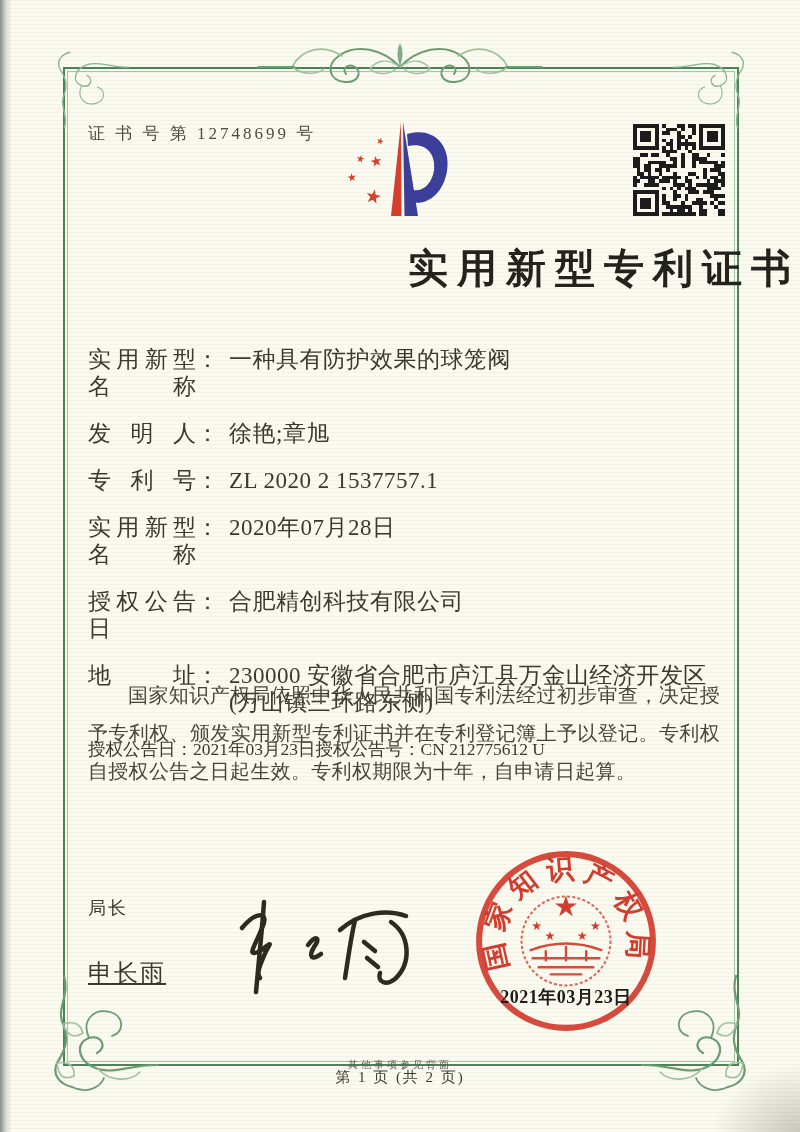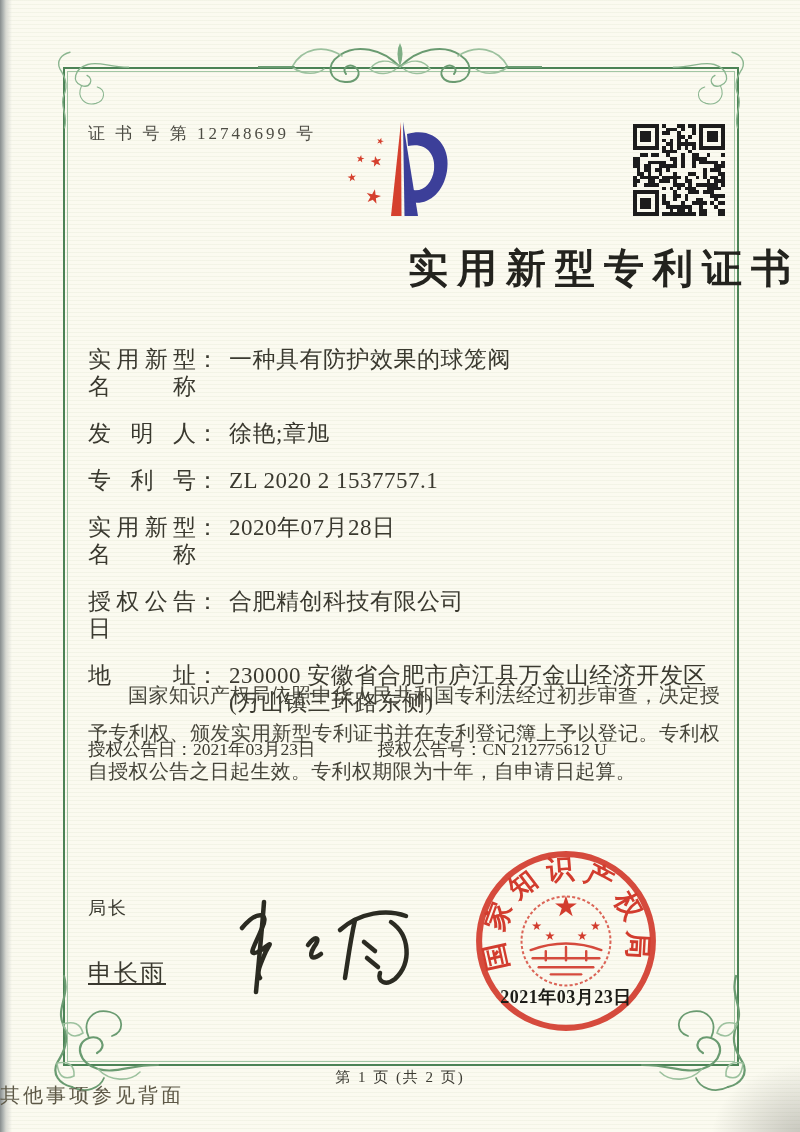--- a/index.html
+++ b/index.html
@@ -36,35 +36,35 @@
   .title{position:absolute;left:0;top:241px;width:100%;text-align:right;
     font-size:40px;font-weight:600;letter-spacing:9px;color:#23231e;}
 
   .fields{position:absolute;left:88px;top:346px;width:634px;}
   .frow{display:flex;margin-bottom:20px;font-size:23px;line-height:27px;color:#3a392f;}
   .flabel{flex:none;width:108px;text-align:justify;text-align-last:justify;}
   .fcolon{flex:none;margin-right:10px;}
   .fvalue{flex:1;letter-spacing:.5px;}
   .grant-row{display:flex;font-size:17.5px;line-height:27px;color:#3a392f;margin-top:3px;}
   .grant-group{display:flex;}
-  .grant-group.second{margin-left:62px;}
+  .grant-group.second{}
 
   .body-text{position:absolute;left:88px;top:676px;width:632px;color:#46453a;}
   .body-text p{margin:0;font-size:20px;line-height:38px;text-indent:2em;letter-spacing:.3px;text-align:justify;}
 
   .director{position:absolute;left:88px;top:896px;font-size:18px;color:#3a392f;letter-spacing:2px;}
   .director-name{position:absolute;left:88px;top:957px;font-size:24px;color:#3a392f;letter-spacing:2px;text-decoration:underline;}
   .signature{position:absolute;left:212px;top:890px;width:215px;height:110px;}
 
   .seal{position:absolute;left:470px;top:845px;width:192px;height:192px;}
   .seal-date{position:absolute;left:478px;top:985px;width:176px;text-align:center;
     font-size:18px;color:#1d1d18;letter-spacing:.5px;font-weight:600;z-index:3;}
 
   .page-num{position:absolute;left:0;top:1036px;width:100%;text-align:center;font-size:15px;color:#3c3b33;letter-spacing:2px;margin-top:32px;}
-  .back-note{position:absolute;left:0;top:1082px;width:100%;font-size:20px;color:#5d5846;letter-spacing:3px;}
+  .back-note{position:absolute;left:0;top:1058px;width:100%;text-align:center;font-size:10px;color:#5d5846;letter-spacing:3px;}
 </style>
 </head>
 <body>
 
 <div class="page">
   <div class="scan-edge"></div>
   <div class="scan-corner"></div>
 
   <div class="frame">
     <div class="frame-inner"></div>

